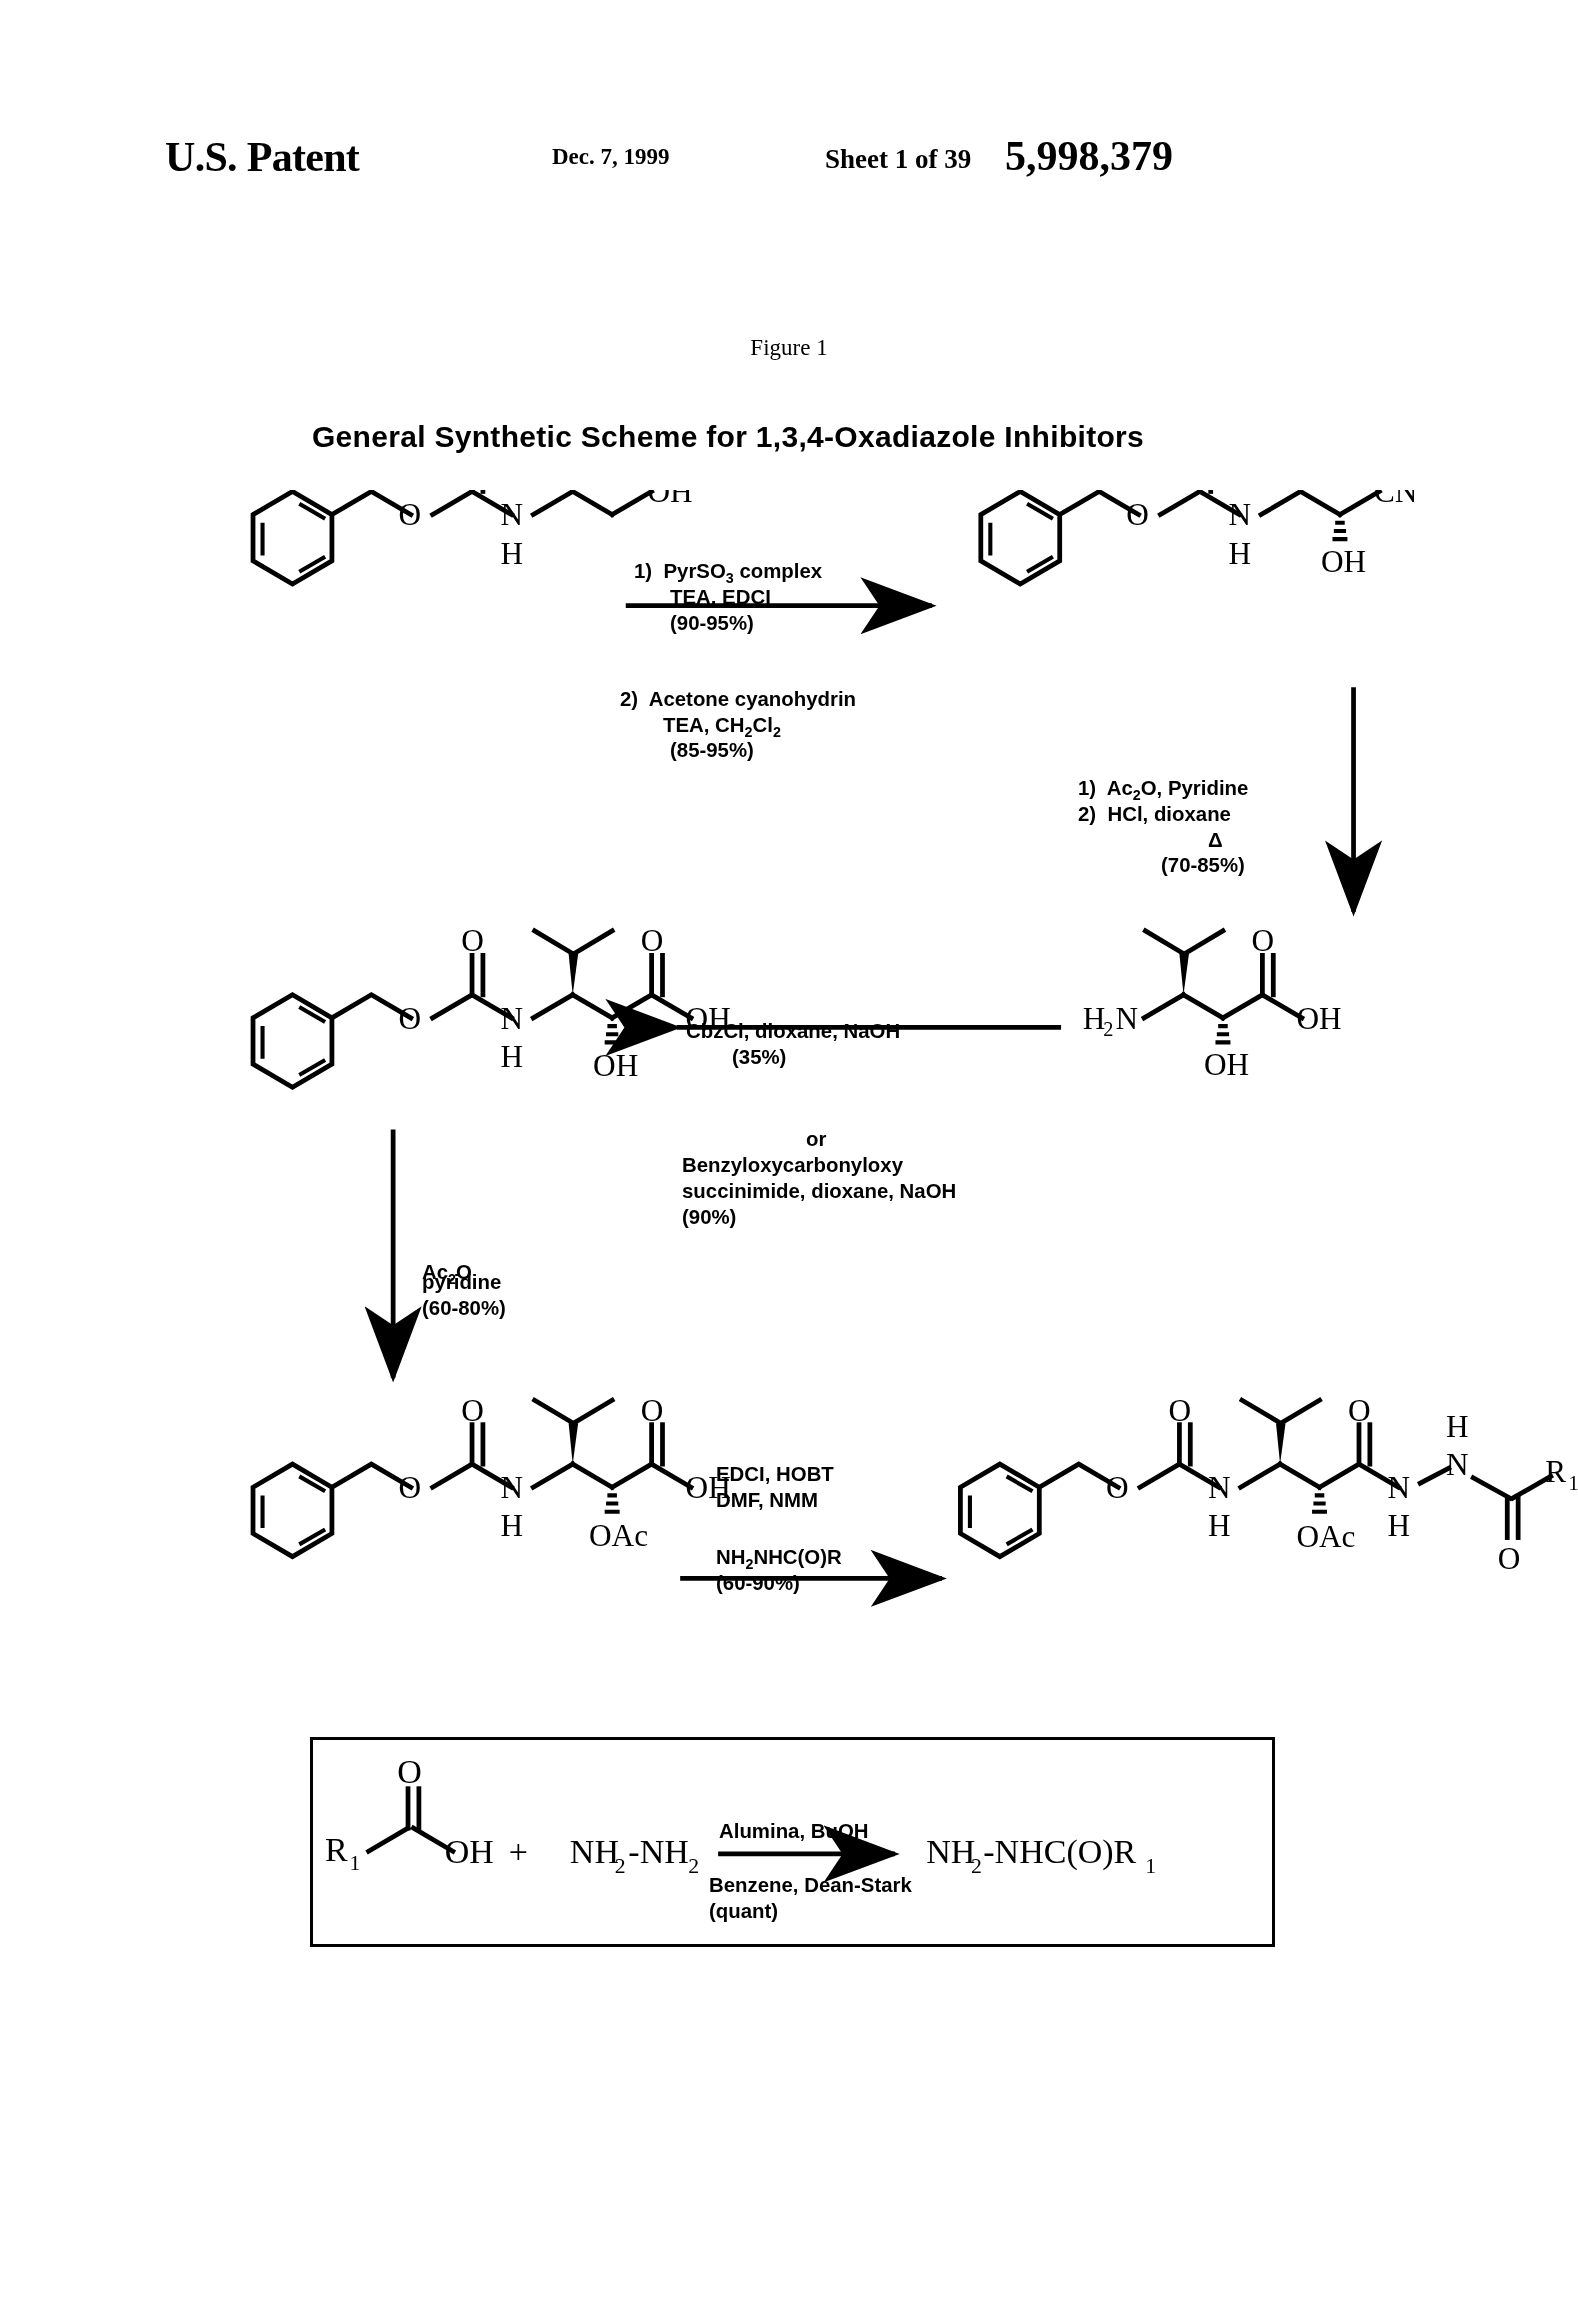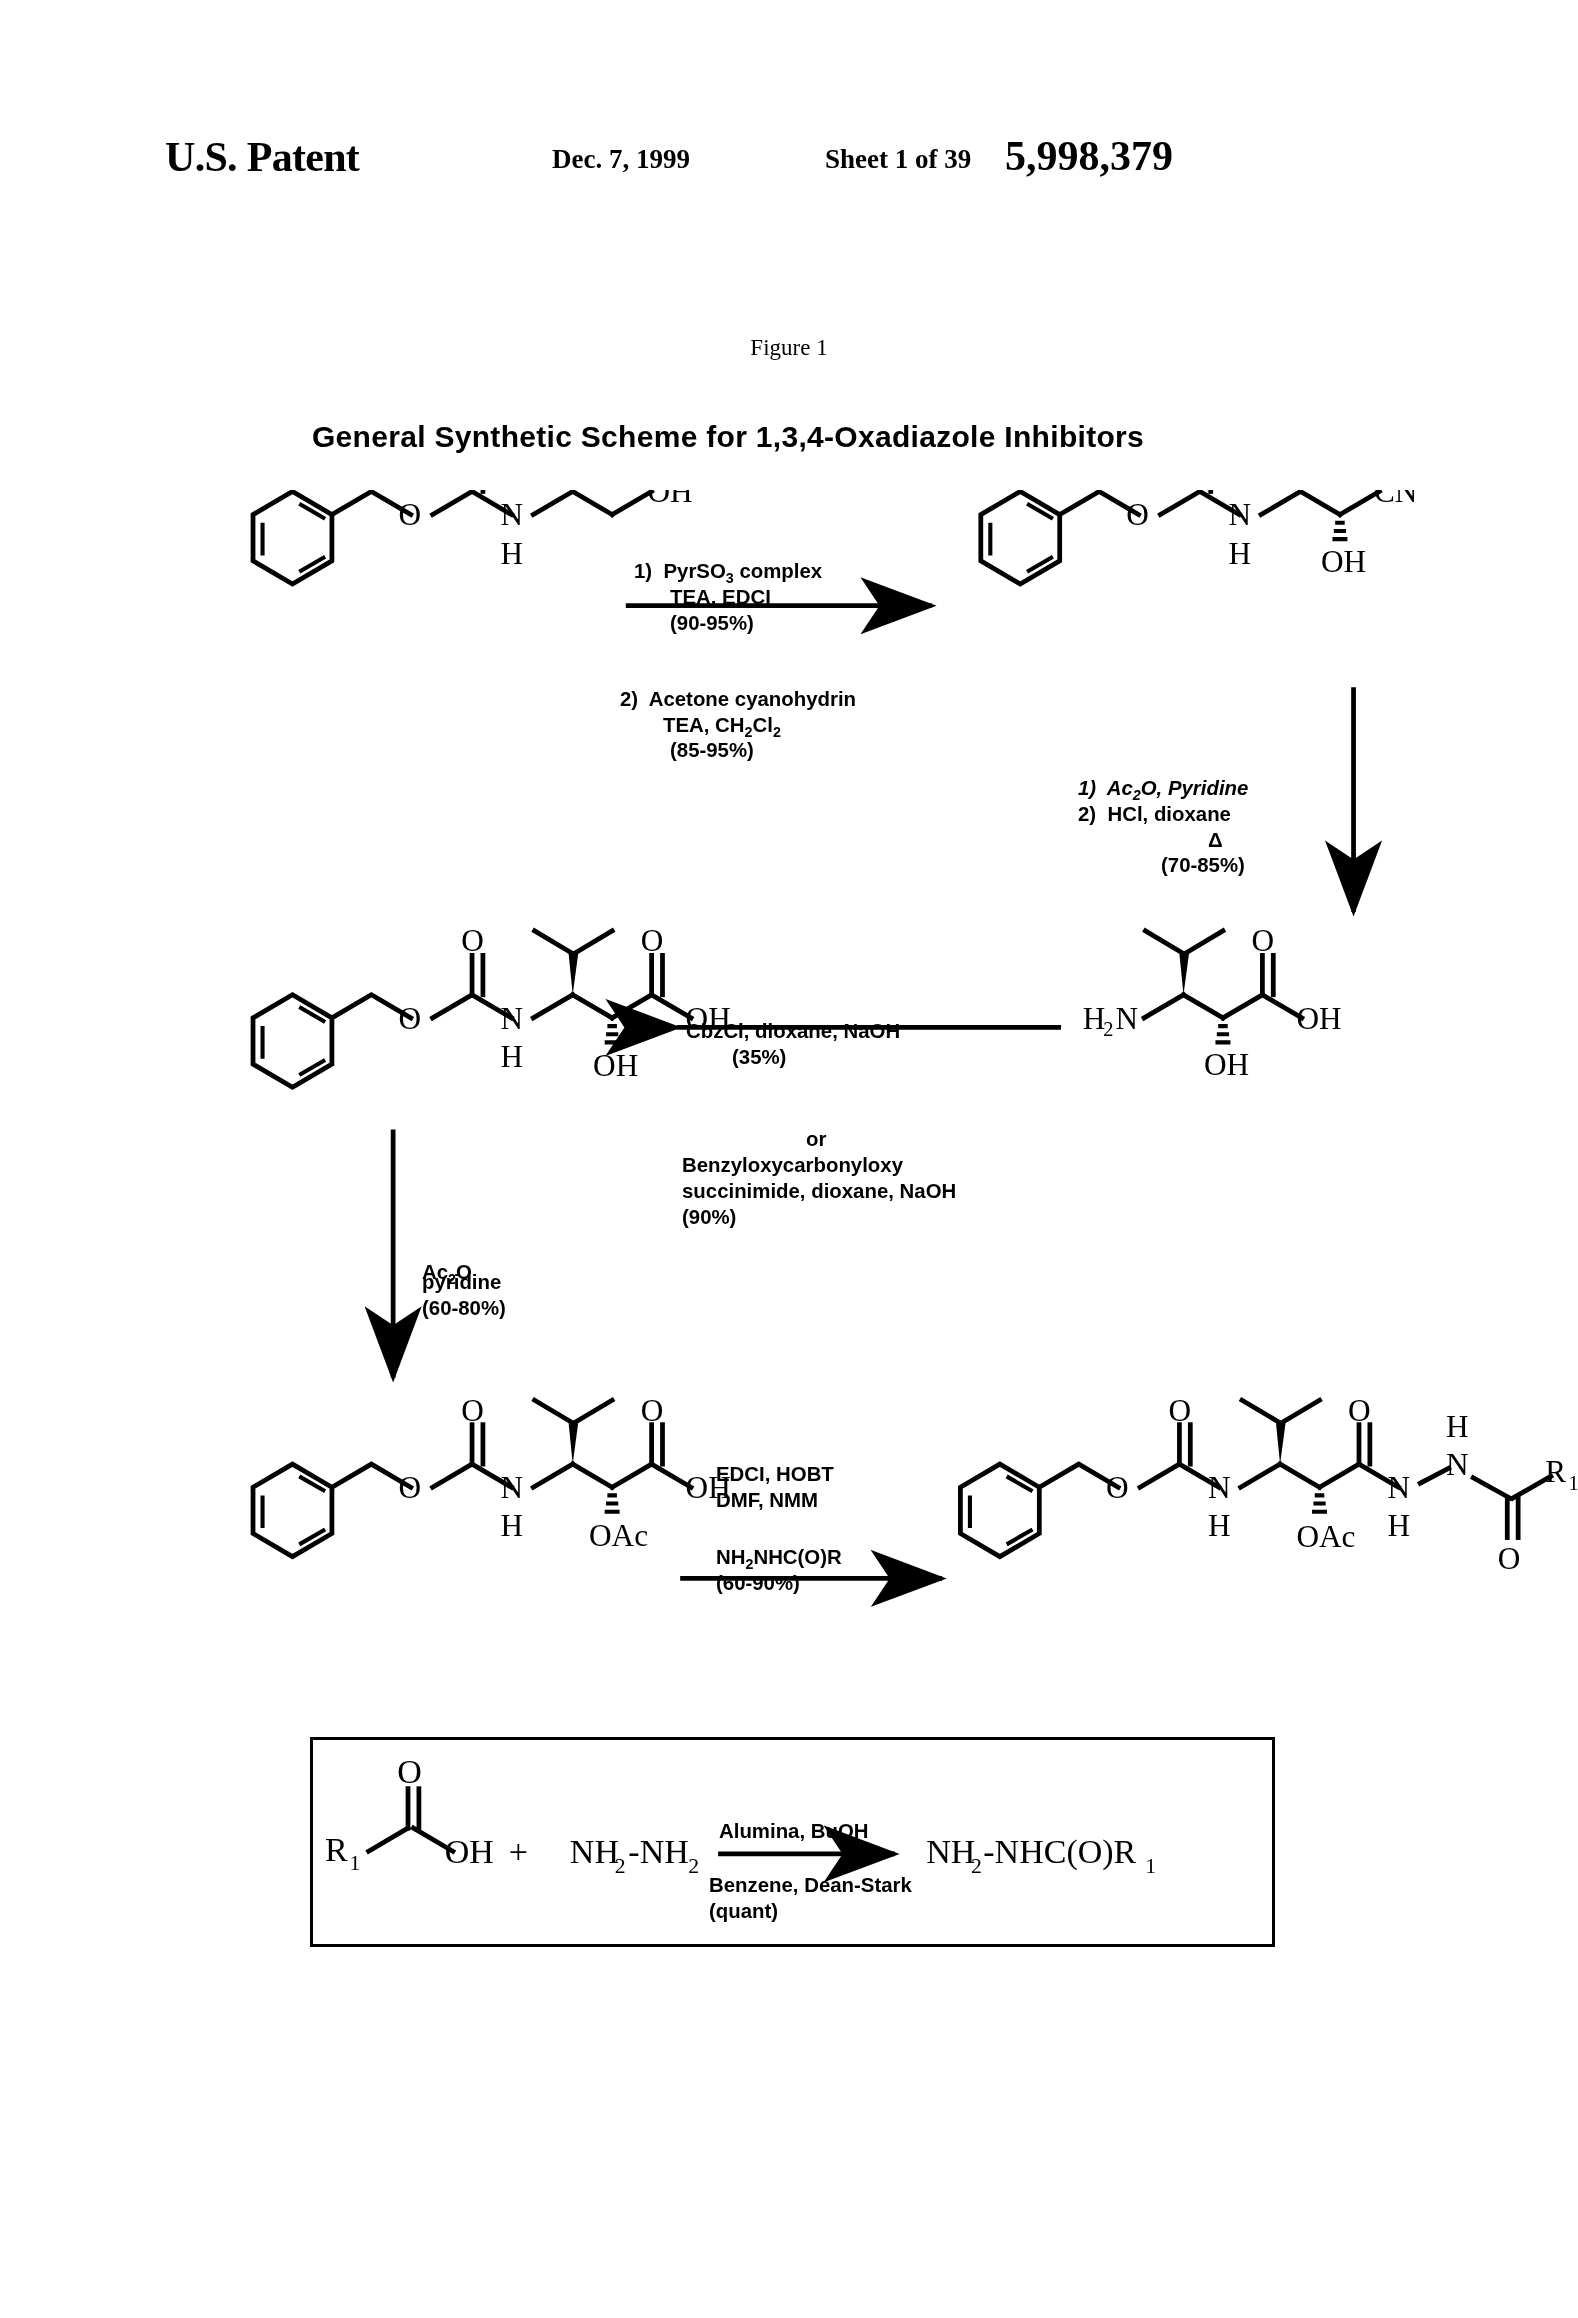--- a/index.html
+++ b/index.html
@@ -1,21 +1,21 @@
 <!DOCTYPE html>
 <html style="font-size:11px"><head>
 <meta charset="utf-8">
 <style>
   html,body{margin:0;padding:0;background:#fff;}
   body{width:1578px;height:2319px;font-family:"Liberation Serif",serif;color:#000;position:relative;overflow:hidden;}
 
   
   .hdr{position:absolute;left:0;top:133px;width:1334px;height:61px;}
   .hdr .usp{position:absolute;left:165px;top:0;font-family:"Liberation Serif",serif;font-weight:bold;font-size:42px;letter-spacing:-0.7px;}
-  .hdr .dat{position:absolute;left:552px;top:11px;font-family:"Liberation Serif",serif;font-weight:bold;font-size:27px;}
+  .hdr .dat{position:absolute;left:552px;top:11px;font-family:"Liberation Serif",serif;font-weight:bold;font-size:23px;}
   .hdr .sht{position:absolute;left:825px;top:11px;font-family:Liberation Serif, serif;font-weight:bold;font-size:27px;}
   .hdr .num{position:absolute;right:161px;top:-1.4px;font-family:"Liberation Serif",serif;font-weight:bold;font-size:42px;letter-spacing:0px;}
 
   
   .figlabel{position:absolute;left:0;top:335px;width:1578px;text-align:center;font-family:"Liberation Serif",serif;font-size:23px;}
   .schemetitle{position:absolute;left:0;top:420px;width:1456px;text-align:center;
       font-family:"Liberation Sans",sans-serif;font-weight:bold;font-size:30px;letter-spacing:0.3px;}
 
   
   #scheme{position:absolute;left:0;top:490px;width:1578px;height:1483px;}
@@ -236,21 +236,21 @@
 </svg>
 </div>
 
 <div class="cond" style="left:634px;top:558px;"><span>1)  PyrSO<sub>3</sub> complex</span></div>
 <div class="cond" style="left:670px;top:584px;"><span>TEA, EDCI</span></div>
 <div class="cond" style="left:670px;top:610px;"><span>(90-95%)</span></div>
 <div class="cond" style="left:620px;top:686px;"><span>2)  Acetone cyanohydrin</span></div>
 <div class="cond" style="left:663px;top:712px;"><span>TEA, CH<sub>2</sub>Cl<sub>2</sub></span></div>
 <div class="cond" style="left:670px;top:737px;"><span>(85-95%)</span></div>
 
-<div class="cond" style="left:1078px;top:775px;font-style:italic;"><span>1)  Ac<sub>2</sub>O, Pyridine</span></div>
+<div class="cond" style="left:1078px;top:775px;"><span>1)  Ac<sub>2</sub>O, Pyridine</span></div>
 <div class="cond" style="left:1078px;top:801px;"><span>2)  HCl, dioxane</span></div>
 <div class="cond" style="left:1208px;top:827px;"><span>Δ</span></div>
 <div class="cond" style="left:1161px;top:852px;"><span>(70-85%)</span></div>
 
 <div class="cond" style="left:686px;top:1018px;"><span>CbzCl, dioxane, NaOH</span></div>
 <div class="cond" style="left:686px;top:1044px;margin-left:46px;"><span>(35%)</span></div>
 <div class="cond" style="left:806px;top:1126px;"><span>or</span></div>
 <div class="cond" style="left:682px;top:1152px;"><span>Benzyloxycarbonyloxy</span></div>
 <div class="cond" style="left:682px;top:1178px;"><span>succinimide, dioxane, NaOH</span></div>
 <div class="cond" style="left:682px;top:1204px;"><span>(90%)</span></div>

